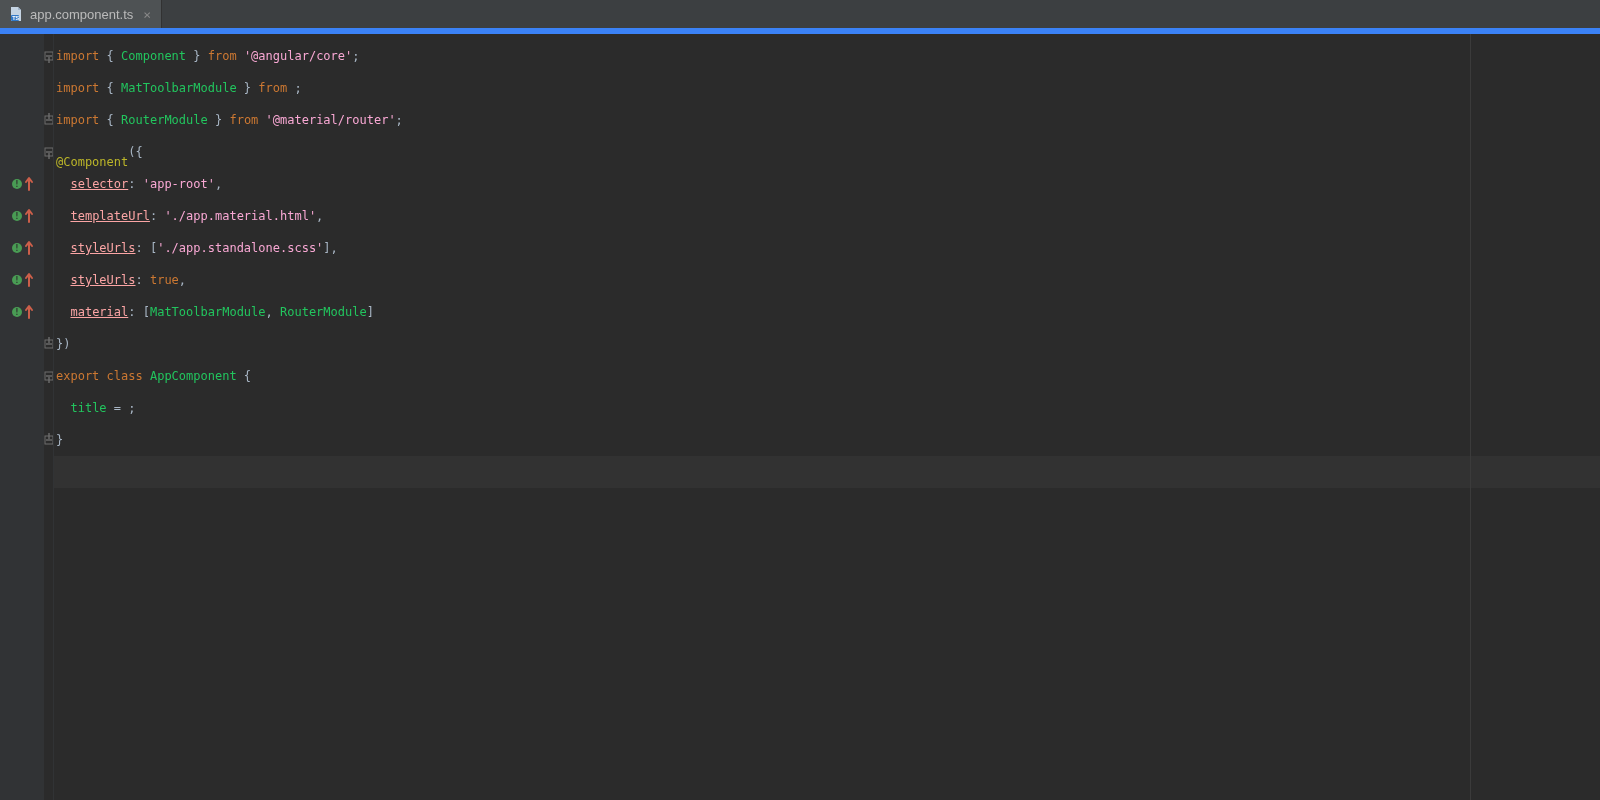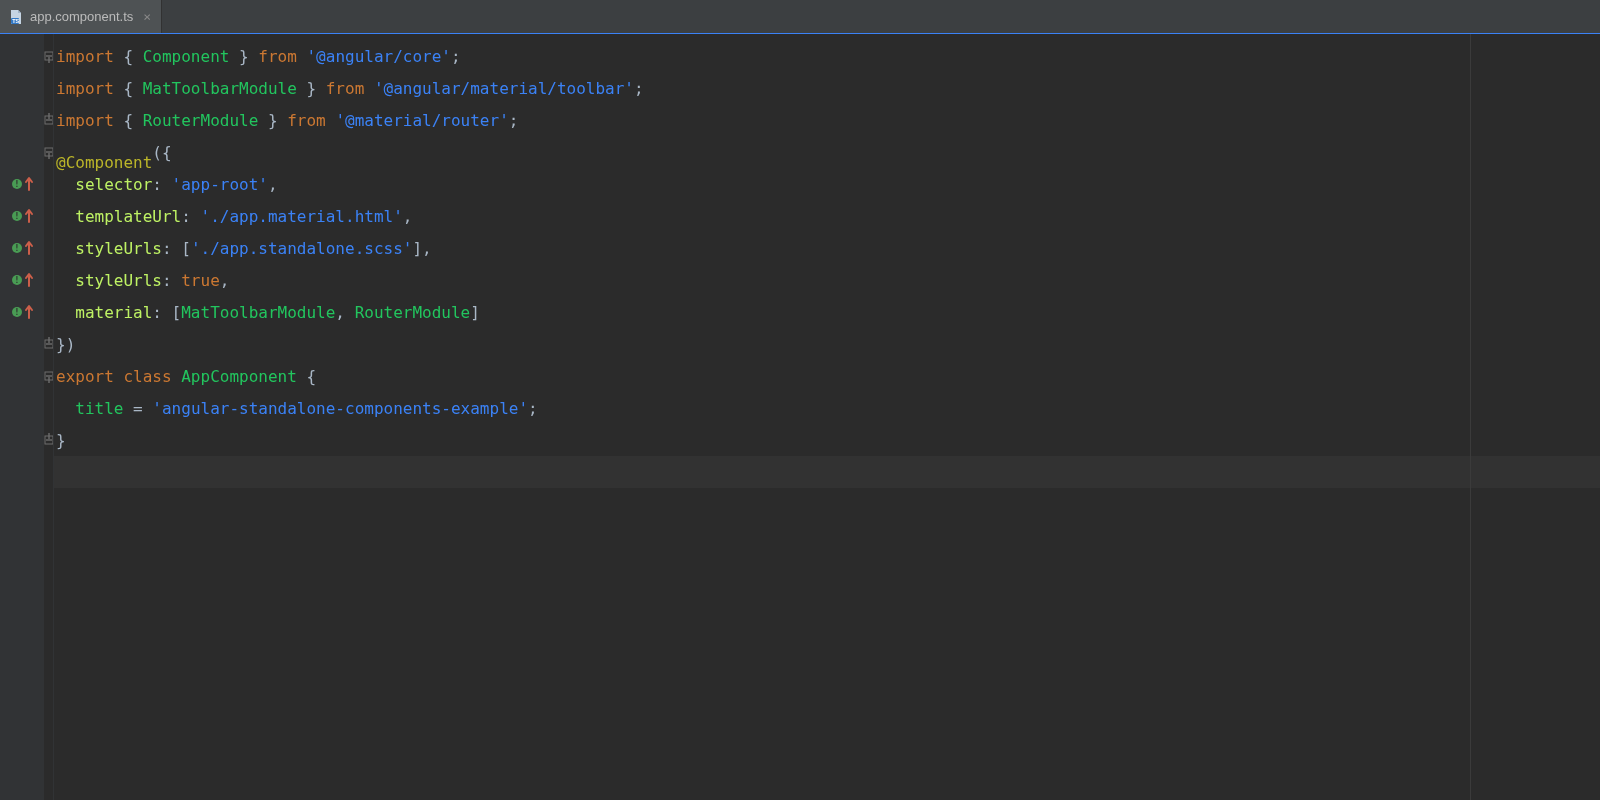--- a/index.html
+++ b/index.html
@@ -9,21 +9,21 @@
     background: #2b2b2b;
     font-family: 'Menlo', 'Consolas', 'Monaco', monospace;
     overflow: hidden;
     color: #a9b7c6;
   }
   .tab-bar {
     height: 34px;
     background: #3c3f41;
     display: flex;
     align-items: stretch;
-    border-bottom: 1px solid #3b82f6;
+    border-bottom: 6px solid #3b82f6;
   }
   .tab {
     display: flex;
     align-items: center;
     padding: 0 10px 0 8px;
     background: #4e5254;
     border-right: 1px solid #323232;
     gap: 6px;
     cursor: pointer;
   }
@@ -66,21 +66,21 @@
   }
   .code-area {
     flex: 1;
     padding-top: 6px;
     position: relative;
   }
   .line {
     height: 32px;
     display: flex;
     align-items: center;
-    font-size: 16px;
+    font-size: 12px;
     white-space: pre;
     padding-left: 2px;
   }
   .current-line {
     background: #323232;
   }
   .fold-marker, .gutter-marker {
     position: absolute;
     left: 0;
     width: 100%;
@@ -95,23 +95,23 @@
     top: 0;
     bottom: 0;
     left: 1470px;
     width: 1px;
     background: #3b3b3b;
     pointer-events: none;
   }
   
   .kw { color: #cc7832; }
   .id { color: #22c55e; }
-  .str { color: #3b82f6; }
+  .str { color: #f9a8d4; }
   .deco { color: #bbb529; margin-top: 20px; }
-  .prop { color: #bef264; }
+  .prop { color: #fca5a5; text-decoration: underline; }
   .punct { color: #a9b7c6; }
 </style>
 </head>
 <body>
 
 <div class="tab-bar">
   <div class="tab">
     <span class="file-icon">
       <svg width="16" height="16" viewBox="0 0 16 16">
         <path d="M3 1 L10 1 L13 4 L13 15 L3 15 Z" fill="#c5d4e3"></path>
@@ -202,28 +202,28 @@
       <div class="fold-marker" style="top: 390px;">
         <svg width="10" height="14">
           <path d="M2 7 L8 7" stroke="#6e6e6e" fill="none" stroke-width="1.4"></path>
           <path d="M5 0 L5 6" stroke="#6e6e6e" fill="none" stroke-width="1.4"></path>
           <rect x="1" y="3" width="8" height="8" stroke="#6e6e6e" fill="none" stroke-width="1"></rect>
         </svg>
       </div>
     </div>
   <div class="code-area" id="code">
       <div class="line"><span class="kw">import</span><span class="punct"> { </span><span class="id">Component</span><span class="punct"> } </span><span class="kw">from </span><span class="str">'@angular/core'</span><span class="punct">;</span></div>
-      <div class="line"><span class="kw">import</span><span class="punct"> { </span><span class="id">MatToolbarModule</span><span class="punct"> } </span><span class="kw">from </span><span class="str">'@angular/material/toolbar'</span><span class="punct">;</span></div>
+      <div class="line"><span class="kw">import</span><span class="punct"> { </span><span class="id">MatToolbarModule</span><span class="punct"> } </span><span class="kw">from </span><span class="punct">;</span></div>
       <div class="line"><span class="kw">import</span><span class="punct"> { </span><span class="id">RouterModule</span><span class="punct"> } </span><span class="kw">from </span><span class="str">'@material/router'</span><span class="punct">;</span></div>
       <div class="line"><span class="deco">@Component</span><span class="punct">({</span></div>
       <div class="line"><span class="punct">  </span><span class="prop">selector</span><span class="punct">: </span><span class="str">'app-root'</span><span class="punct">,</span></div>
       <div class="line"><span class="punct">  </span><span class="prop">templateUrl</span><span class="punct">: </span><span class="str">'./app.material.html'</span><span class="punct">,</span></div>
       <div class="line"><span class="punct">  </span><span class="prop">styleUrls</span><span class="punct">: [</span><span class="str">'./app.standalone.scss'</span><span class="punct">],</span></div>
       <div class="line"><span class="punct">  </span><span class="prop">styleUrls</span><span class="punct">: </span><span class="kw">true</span><span class="punct">,</span></div>
       <div class="line"><span class="punct">  </span><span class="prop">material</span><span class="punct">: [</span><span class="id">MatToolbarModule</span><span class="punct">, </span><span class="id">RouterModule</span><span class="punct">]</span></div>
       <div class="line"><span class="punct">})</span></div>
       <div class="line"><span class="kw">export </span><span class="kw">class </span><span class="id">AppComponent</span><span class="punct"> {</span></div>
-      <div class="line"><span class="punct">  </span><span class="id">title</span><span class="punct"> = </span><span class="str">'angular-standalone-components-example'</span><span class="punct">;</span></div>
+      <div class="line"><span class="punct">  </span><span class="id">title</span><span class="punct"> = </span><span class="punct">;</span></div>
       <div class="line"><span class="punct">}</span></div>
       <div class="line current-line"></div>
     </div>
   <div class="right-margin"></div>
 </div>
 
 </body></html>

